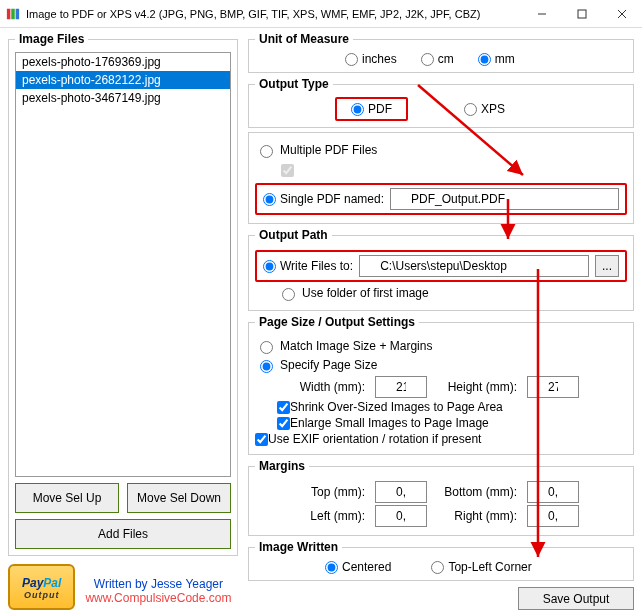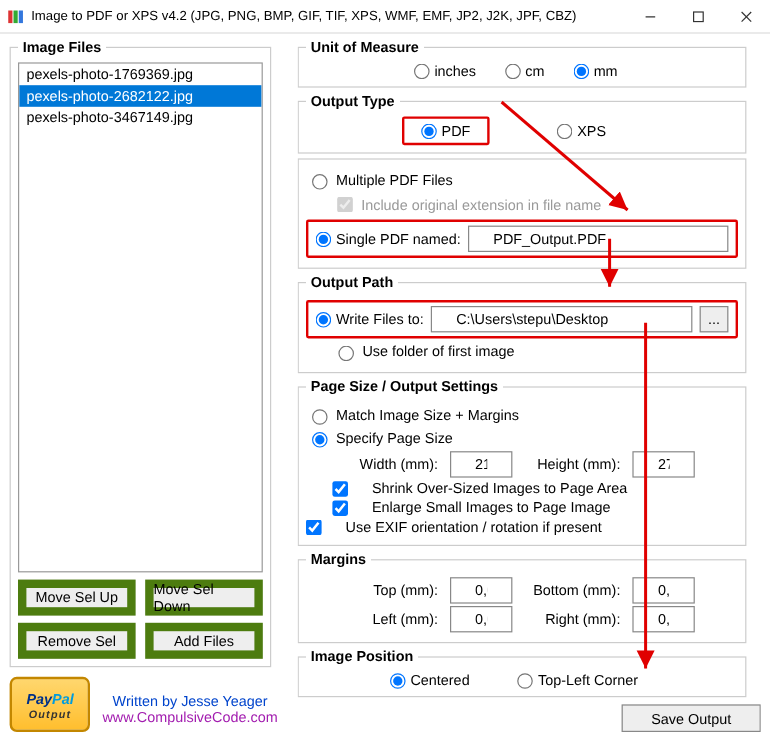--- a/index.html
+++ b/index.html
@@ -6,48 +6,48 @@
   body { margin: 0; background: #fff; width: 642px; height: 616px; overflow: hidden; }
   .titlebar { height: 28px; display: flex; align-items: center; padding-left: 6px; border-bottom: 1px solid #ddd; }
   .titlebar .icon-svg { width: 14px; height: 14px; margin-right: 6px; }
   .titlebar .title { flex: 1; font-size: 11px; }
   .win-btns { display: flex; }
   .win-btn { width: 40px; height: 28px; display:flex; align-items:center; justify-content:center; }
   .win-btn svg { width: 10px; height: 10px; }
   .content { display: flex; padding: 4px 8px 6px 8px; height: calc(616px - 28px); }
   .left-col { width: 230px; display: flex; flex-direction: column; }
   .right-col { flex: 1; margin-left: 10px; display: flex; flex-direction: column; overflow:hidden;}
-  fieldset { border: 1px solid #ccc; margin: 0 12px 6px 0; padding: 6px; position: relative; }
+  fieldset { border: 1px solid #ccc; margin: 0 0 6px 0; padding: 6px; position: relative; }
   legend { padding: 0 4px; font-weight: bold; }
   .file-list { height: 425px; border: 1px solid #999; background:#fff; overflow:hidden; }
   .file-item { padding: 2px 6px; font-size: 12px; }
   .file-item.sel { background: #0078d7; color: #fff; }
   .btn-row { display:flex; gap:8px; margin-top:6px; }
-  .btn { flex:1; height:30px; background:#eee; border:7px solid #4d7c0f; display:flex; align-items:center; justify-content:center; cursor:pointer; }
+  .btn { flex:1; height:30px; background:#eee; border:1px solid #4d7c0f; display:flex; align-items:center; justify-content:center; cursor:pointer; }
   .credits { text-align:center; margin-top:8px; font-size:12px; color:#0044cc; }
-  .credits a { color:#a21caf; text-decoration:none; }
+  .credits a { color:#ef4444; text-decoration:none; }
   .paypal { display:inline-block; padding:8px 12px; background:linear-gradient(#ffd76e,#ffbe2e); border:2px solid #c38700; border-radius:6px; font-weight:bold; font-style:italic; font-size:14px; }
   .paypal .pay { color:#003087; }
   .paypal .pal { color:#009cde; }
   .donate-txt { font-size:9px; color:#333; display:block; text-align:center; letter-spacing:1px;}
   .radio-row { display:flex; gap:24px; align-items:center; padding-left: 90px; }
   .radio-row.narrow { gap:56px; padding-left: 80px; }
   .radio { display:flex; align-items:center; gap:4px; }
   .radio input, .checkbox input { margin:0; }
   .hlred { border: 2px solid #e00000; border-radius:2px; padding:3px 14px; }
   .input-text { border:1px solid #888; padding:2px 20px; height:22px; background:#fff; }
   .dim-input { width:52px; text-align:center; }
   .dim-row { display:flex; align-items:center; gap:10px; padding-left:40px; margin:2px 0; }
   .dim-row .lab { width:70px; text-align:right; }
   .dim-row .lab2 { width:80px; text-align:right; }
   .sublabel { display:flex; align-items:center; gap:4px; margin:3px 0; }
   .indent { padding-left: 22px; }
   .browse-btn { width:24px; height:22px; border:1px solid #888; background:#eee; display:inline-flex; align-items:center; justify-content:center; cursor:pointer;}
   .grayed { color:#999; }
-  .checkbox { display:flex; align-items:center; gap:20px; margin:2px 0; }
+  .checkbox { display:flex; align-items:center; gap:0; margin:2px 0; }
   .row-hlred { display:flex; align-items:center; gap:6px; border:2px solid #e00000; border-radius:2px; padding:3px 6px; margin:2px 0; }
   .save-btn { width:116px; height:30px; border:1px solid #888; background:#eee; display:flex; align-items:center; justify-content:center; cursor:pointer; margin-left:auto; margin-top:4px; }
   svg.arrow { position:absolute; pointer-events:none; z-index:10; }
   .tight fieldset{margin-bottom:4px;}
 </style>
 </head>
 <body>
 
 <div class="titlebar">
   <svg class="icon-svg" viewBox="0 0 16 16">
@@ -83,21 +83,20 @@
       <div class="file-list" id="file-list">
           <div class="file-item">pexels-photo-1769369.jpg</div>
           <div class="file-item sel">pexels-photo-2682122.jpg</div>
           <div class="file-item">pexels-photo-3467149.jpg</div>
         </div>
       <div class="btn-row">
         <div class="btn">Move Sel Up</div>
         <div class="btn">Move Sel Down</div>
       </div>
       <div class="btn-row">
-        <div class="btn">Remove Sel</div>
         <div class="btn">Add Files</div>
       </div>
     </fieldset>
     <div style="display:flex; align-items:center; gap:10px; margin-top:2px;">
       <div>
         <span class="paypal"><span class="pay">Pay</span><span class="pal">Pal</span><span class="donate-txt">Output</span></span>
       </div>
       <div class="credits">
         <div>Written by Jesse Yeager</div>
         <a>www.CompulsiveCode.com</a>
@@ -166,21 +165,20 @@
       </div>
     </fieldset>
 
     <fieldset>
       <label class="sublabel">
           <input type="radio" name="of" style="">
           <span>Multiple PDF Files</span>
         </label>
       <label class="sublabel indent grayed">
           <input type="checkbox" checked="" disabled="" style="">
-          <span>Include original extension in file name</span>
         </label>
       <div class="row-hlred">
         <label class="radio">
             <input type="radio" name="of" checked="" style="">
             <span>Single PDF named:</span>
           </label>
         <input class="input-text" style="flex: 1 1 0%;" value="PDF_Output.PDF">
       </div>
     </fieldset>
 
@@ -240,21 +238,21 @@
       </div>
       <div class="dim-row">
         <span class="lab">Left (mm):</span>
         <input class="input-text dim-input" value="0,0" style="">
         <span class="lab2">Right (mm):</span>
         <input class="input-text dim-input" value="0,0" style="">
       </div>
     </fieldset>
 
     <fieldset style="margin-bottom:2px;">
-      <legend>Image Position</legend>
+      <legend>Image Written</legend>
       <div class="radio-row" style="padding-left:70px; gap:40px;">
         <label class="radio">
             <input type="radio" name="ip" checked="" style="">
             <span>Centered</span>
           </label>
         <label class="radio">
             <input type="radio" name="ip" style="">
             <span>Top-Left Corner</span>
           </label>
       </div>

